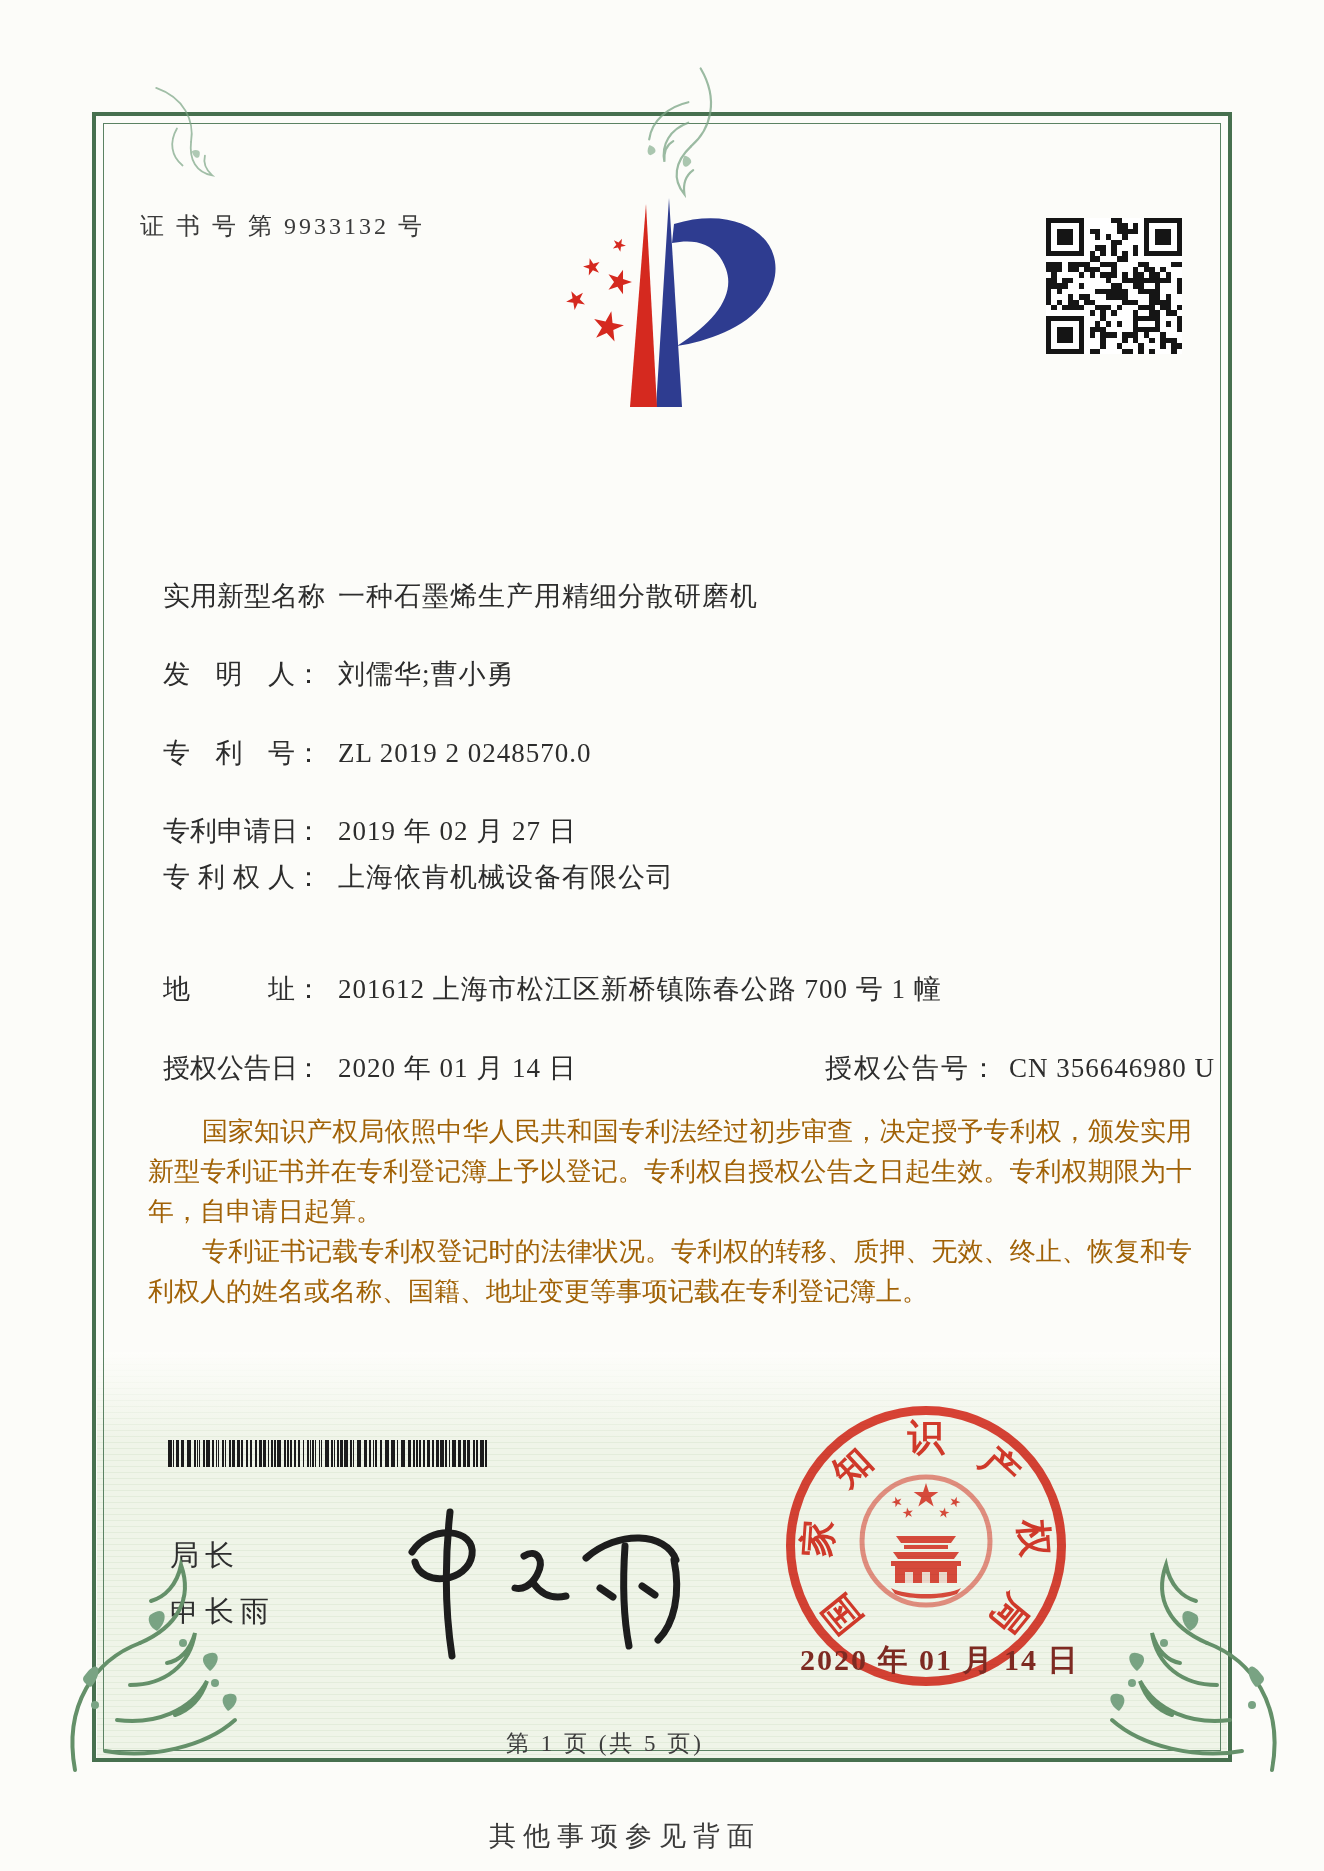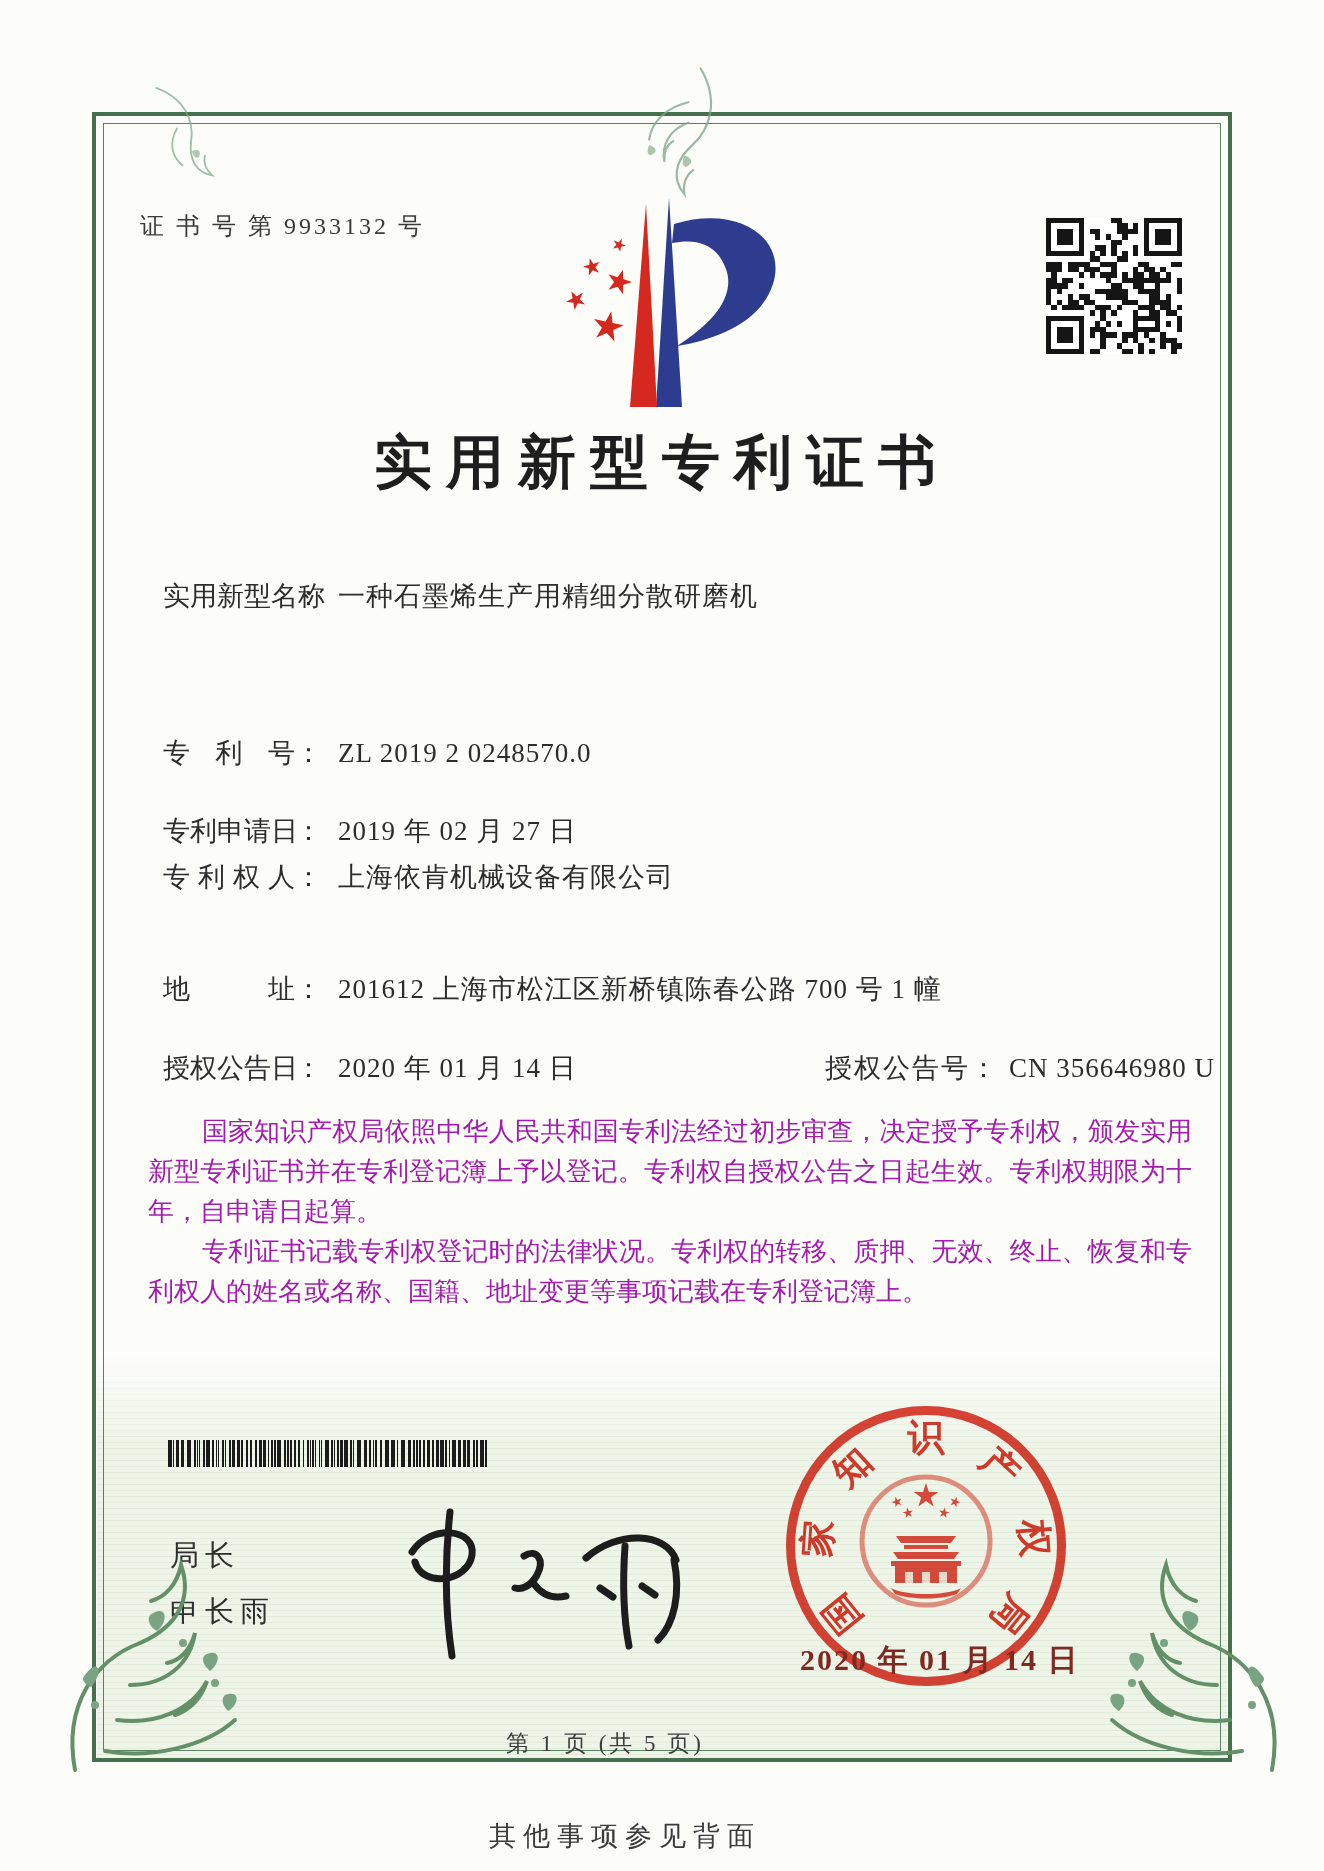--- a/index.html
+++ b/index.html
@@ -46,21 +46,21 @@
   .field-row{ position:absolute; left:163px; font-size:27px; color:#2d2d2d; z-index:3; white-space:nowrap; }
   .field-label{
     display:inline-block; width:132px; text-align:justify; text-align-last:justify; vertical-align:bottom;
   }
   .field-colon{ display:inline-block; margin-right:16px; }
   .field-value{ letter-spacing:1px; }
   .grant-col2{ position:absolute; left:662px; top:0; }
   
   .body-text{
     position:absolute; left:148px; top:1112px; width:1044px; z-index:3;
-    font-size:26px; line-height:40px; text-align:justify; color:#a21caf;
+    font-size:26px; line-height:40px; text-align:justify; color:#a16207;
   }
   .body-text p{ margin:0; text-indent:54px; }
   
   .barcode{
     position:absolute; left:168px; top:1440px; width:332px; height:27px; z-index:3;
     display:flex; align-items:stretch;
   }
   .barcode i{ display:block; background:#1b1b1b; }
   .barcode em{ display:block; background:transparent; }
   .commissioner-title, .commissioner-name{
@@ -768,24 +768,26 @@
       <div class="on"></div>
       <div></div>
       <div class="on"></div>
       <div></div>
       <div></div>
       <div></div>
       <div class="on"></div>
       <div></div>
     </div>
 
-  <div class="title">实用新型专利证书</div>
 
   <div class="field-row" style="top:578px">
     <span class="field-label">实用新型名称</span><span class="field-colon">：</span><span class="field-value">一种石墨烯生产用精细分散研磨机</span>
+  </div>
+  <div class="field-row" style="top:656px">
+    <span class="field-label">发明人</span><span class="field-colon">：</span><span class="field-value">刘儒华;曹小勇</span>
   </div>
   <div class="field-row" style="top:735px">
     <span class="field-label">专利号</span><span class="field-colon">：</span><span class="field-value">ZL 2019 2 0248570.0</span>
   </div>
   <div class="field-row" style="top:813px">
     <span class="field-label">专利申请日</span><span class="field-colon">：</span><span class="field-value">2019 年 02 月 27 日</span>
   </div>
   <div class="field-row" style="top:859px">
     <span class="field-label">专利权人</span><span class="field-colon">：</span><span class="field-value">上海依肯机械设备有限公司</span>
   </div>

